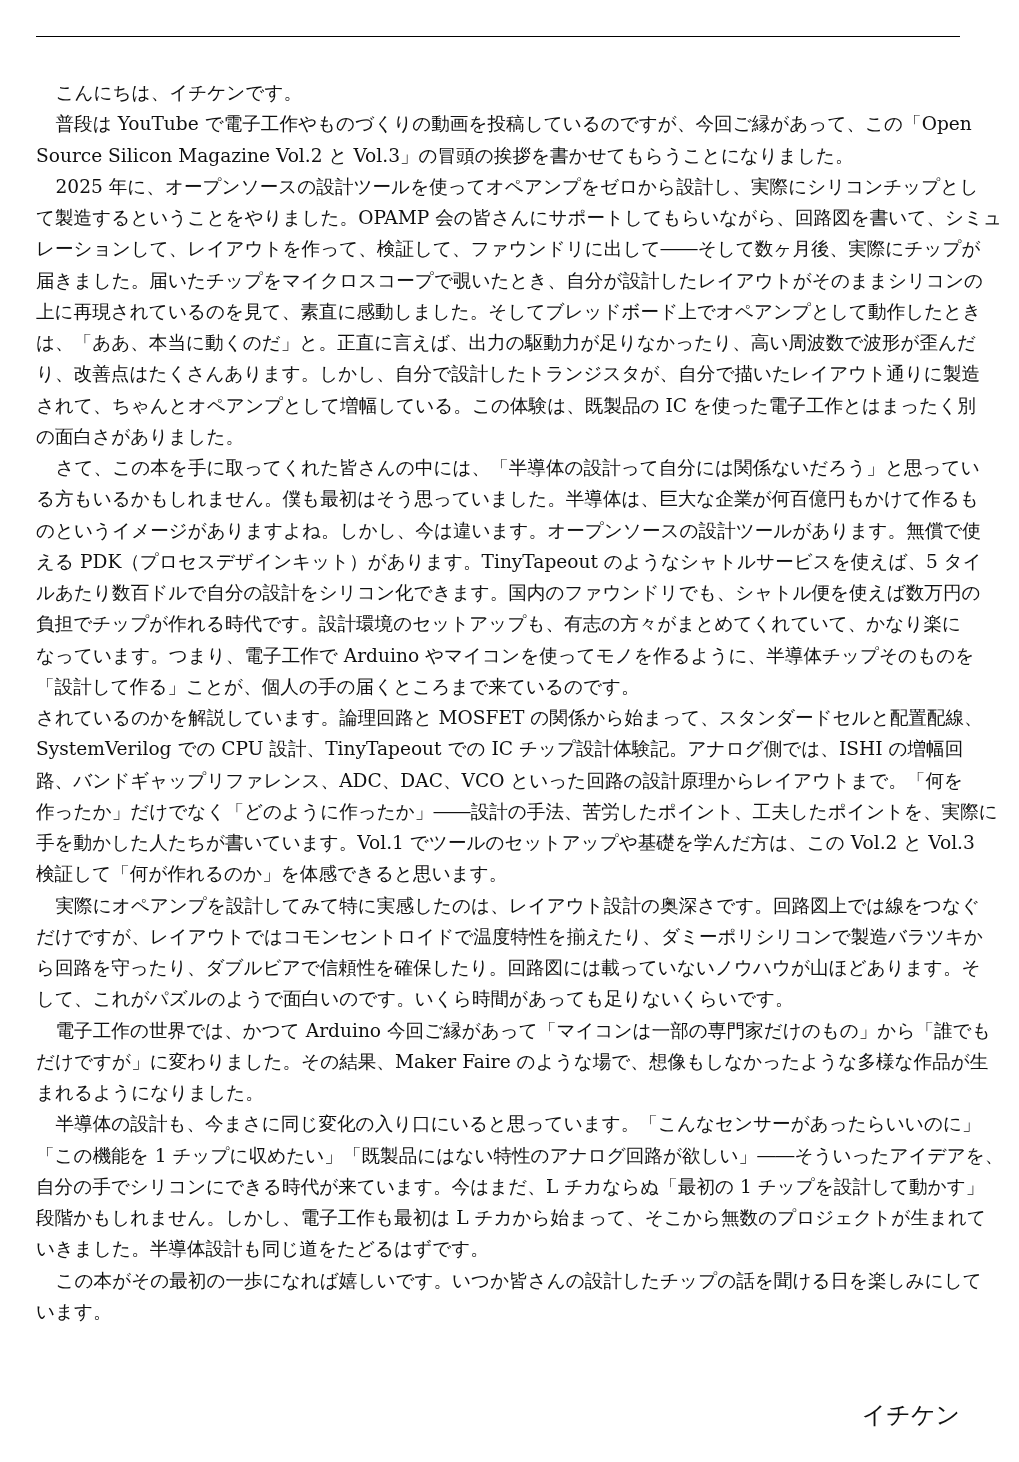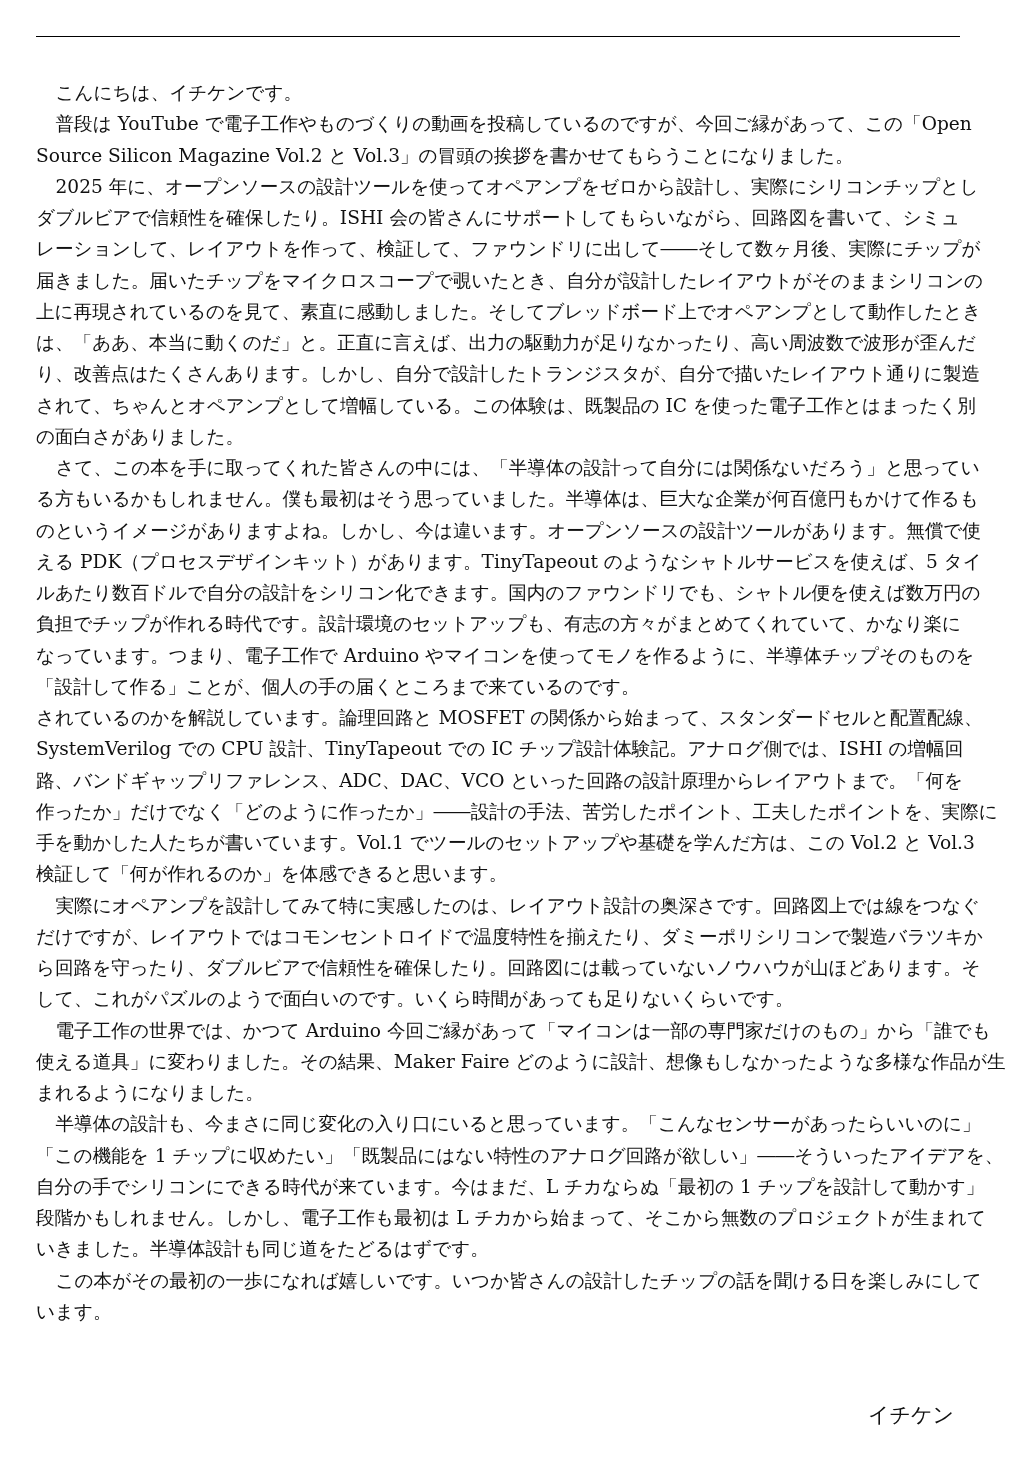--- a/index.html
+++ b/index.html
@@ -40,23 +40,23 @@
       overflow: visible;
     }
     .line.indent {
       padding-left: 19.5px;
     }
     .line.last {
       text-align-last: left;
     }
     .signature {
       position: absolute;
-      right: 65px;
+      right: 59px;
       top: 1400px;
-      font-size: 21px;
+      font-size: 24px;
       line-height: 31.25px;
       text-align: right;
     }
   </style>
 </head>
 <body>
 
 <div class="top-rule"></div>
 
 <div class="body-text">
@@ -65,21 +65,21 @@
     <span class="line indent last">こんにちは、イチケンです。</span>
   </div>
 
   <div>
     <span class="line indent">普段は YouTube で電子工作やものづくりの動画を投稿しているのですが、今回ご縁があって、この「Open</span>
     <span class="line last">Source Silicon Magazine Vol.2 と Vol.3」の冒頭の挨拶を書かせてもらうことになりました。</span>
   </div>
 
   <div>
     <span class="line indent">2025 年に、オープンソースの設計ツールを使ってオペアンプをゼロから設計し、実際にシリコンチップとし</span>
-    <span class="line">ダブルビアで信頼性を確保したり。ISHI 会の皆さんにサポートしてもらいながら、回路図を書いて、シミュ</span>
+    <span class="line">て製造するということをやりました。OPAMP 会の皆さんにサポートしてもらいながら、回路図を書いて、シミュ</span>
     <span class="line">レーションして、レイアウトを作って、検証して、ファウンドリに出して――そして数ヶ月後、実際にチップが</span>
     <span class="line">届きました。届いたチップをマイクロスコープで覗いたとき、自分が設計したレイアウトがそのままシリコンの</span>
     <span class="line">上に再現されているのを見て、素直に感動しました。そしてブレッドボード上でオペアンプとして動作したとき</span>
     <span class="line">は、「ああ、本当に動くのだ」と。正直に言えば、出力の駆動力が足りなかったり、高い周波数で波形が歪んだ</span>
     <span class="line">り、改善点はたくさんあります。しかし、自分で設計したトランジスタが、自分で描いたレイアウト通りに製造</span>
     <span class="line">されて、ちゃんとオペアンプとして増幅している。この体験は、既製品の IC を使った電子工作とはまったく別</span>
     <span class="line last">の面白さがありました。</span>
   </div>
 
   <div>
@@ -104,21 +104,21 @@
 
   <div>
     <span class="line indent">実際にオペアンプを設計してみて特に実感したのは、レイアウト設計の奥深さです。回路図上では線をつなぐ</span>
     <span class="line">だけですが、レイアウトではコモンセントロイドで温度特性を揃えたり、ダミーポリシリコンで製造バラツキか</span>
     <span class="line">ら回路を守ったり、ダブルビアで信頼性を確保したり。回路図には載っていないノウハウが山ほどあります。そ</span>
     <span class="line last">して、これがパズルのようで面白いのです。いくら時間があっても足りないくらいです。</span>
   </div>
 
   <div>
     <span class="line indent">電子工作の世界では、かつて Arduino 今回ご縁があって「マイコンは一部の専門家だけのもの」から「誰でも</span>
-    <span class="line">使える道具」に変わりました。その結果、Maker Faire どのように設計、想像もしなかったような多様な作品が生</span>
+    <span class="line">だけですが」に変わりました。その結果、Maker Faire のような場で、想像もしなかったような多様な作品が生</span>
     <span class="line last">まれるようになりました。</span>
   </div>
 
   <div>
     <span class="line indent">半導体の設計も、今まさに同じ変化の入り口にいると思っています。「こんなセンサーがあったらいいのに」</span>
     <span class="line">「この機能を 1 チップに収めたい」「既製品にはない特性のアナログ回路が欲しい」――そういったアイデアを、</span>
     <span class="line">自分の手でシリコンにできる時代が来ています。今はまだ、L チカならぬ「最初の 1 チップを設計して動かす」</span>
     <span class="line">段階かもしれません。しかし、電子工作も最初は L チカから始まって、そこから無数のプロジェクトが生まれて</span>
     <span class="line last">いきました。半導体設計も同じ道をたどるはずです。</span>
   </div>

